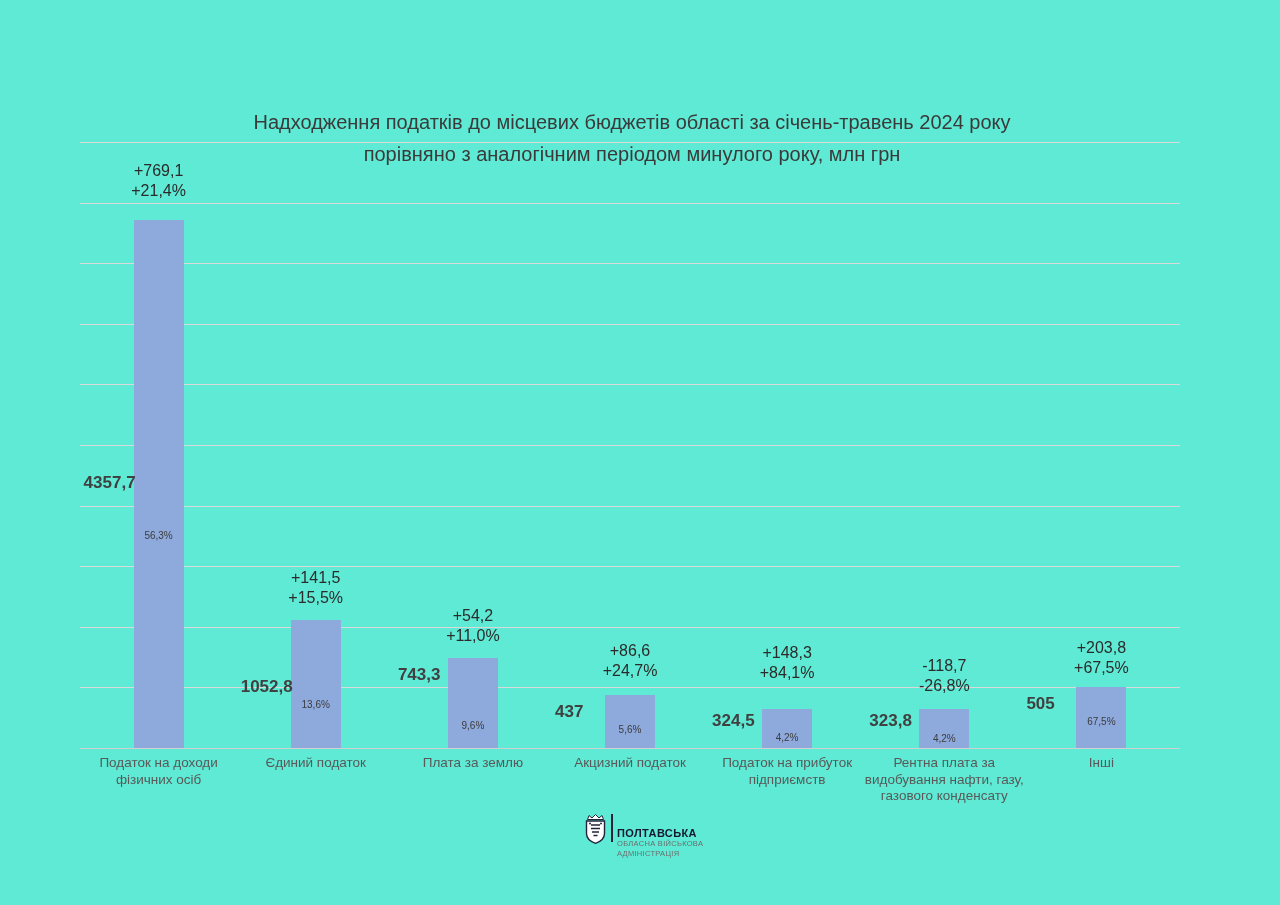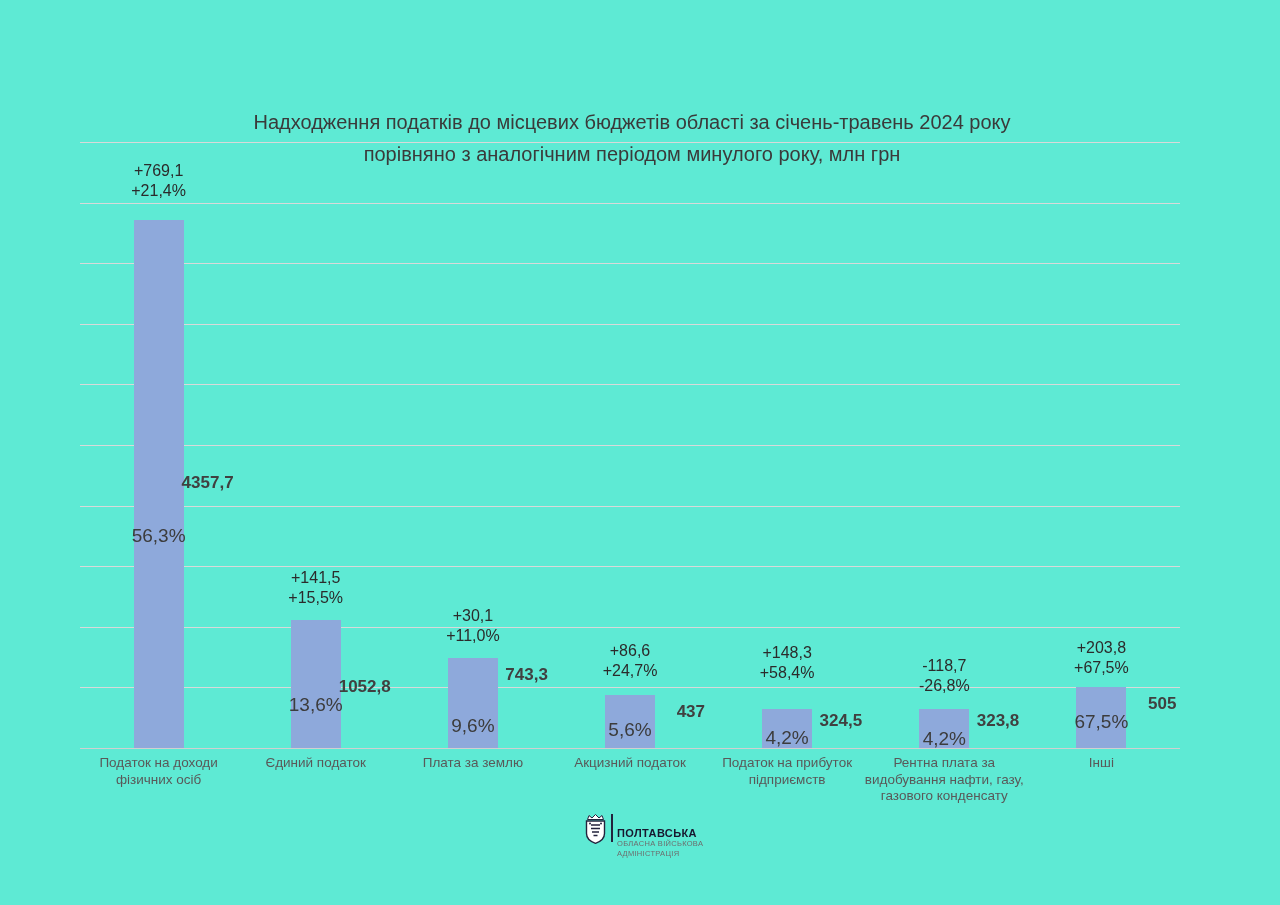--- a/index.html
+++ b/index.html
@@ -41,33 +41,33 @@
     background: #d0d0d0;
     z-index: 2;
   }
   .bar {
     position: absolute;
     z-index: 2;
   }
   .value-label {
     position: absolute;
     width: 150px;
-    text-align: right;
+    text-align: left;
     font-weight: bold;
     font-size: 17px;
     line-height: 20px;
     color: #404040;
     z-index: 3;
     letter-spacing: 0px;
   }
   .share-label {
     position: absolute;
     width: 150px;
     text-align: center;
-    font-size: 19px;
+    font-size: 10px;
     line-height: 18px;
     color: #3c3c3c;
     z-index: 3;
   }
   .change-label {
     position: absolute;
     width: 150px;
     text-align: center;
     font-size: 16px;
     line-height: 20px;
@@ -156,42 +156,42 @@
         <div>+141,5</div>
         <div>+15,5%</div>
       </div>
       <div class="category-label" style="left: 227.7px; top: 755px;">
         <div>Єдиний податок</div>
       </div>
       <div class="bar" style="left: 447.9px; top: 657.9px; width: 50px; height: 90.1px; background: rgb(142, 169, 219);"></div>
       <div class="value-label" style="left: 397.9px; top: 665px;">743,3</div>
       <div class="share-label" style="left: 397.9px; top: 717px;">9,6%</div>
       <div class="change-label" style="left: 397.9px; top: 606px;">
-        <div>+30,1</div>
+        <div>+54,2</div>
         <div>+11,0%</div>
       </div>
       <div class="category-label" style="left: 384.9px; top: 755px;">
         <div>Плата за землю</div>
       </div>
       <div class="bar" style="left: 605px; top: 695px; width: 50px; height: 53px; background: rgb(142, 169, 219);"></div>
       <div class="value-label" style="left: 555px; top: 702px;">437</div>
       <div class="share-label" style="left: 555px; top: 721px;">5,6%</div>
       <div class="change-label" style="left: 555px; top: 641px;">
         <div>+86,6</div>
         <div>+24,7%</div>
       </div>
       <div class="category-label" style="left: 542px; top: 755px;">
         <div>Акцизний податок</div>
       </div>
       <div class="bar" style="left: 762.1px; top: 708.7px; width: 50px; height: 39.3px; background: rgb(142, 169, 219);"></div>
       <div class="value-label" style="left: 712.1px; top: 711px;">324,5</div>
       <div class="share-label" style="left: 712.1px; top: 729px;">4,2%</div>
       <div class="change-label" style="left: 712.1px; top: 643px;">
         <div>+148,3</div>
-        <div>+58,4%</div>
+        <div>+84,1%</div>
       </div>
       <div class="category-label" style="left: 699.1px; top: 755px;">
         <div>Податок на прибуток</div>
         <div>підприємств</div>
       </div>
       <div class="bar" style="left: 919.3px; top: 708.8px; width: 50px; height: 39.2px; background: rgb(142, 169, 219);"></div>
       <div class="value-label" style="left: 869.3px; top: 711px;">323,8</div>
       <div class="share-label" style="left: 869.3px; top: 730px;">4,2%</div>
       <div class="change-label" style="left: 869.3px; top: 656px;">
         <div>-118,7</div>

